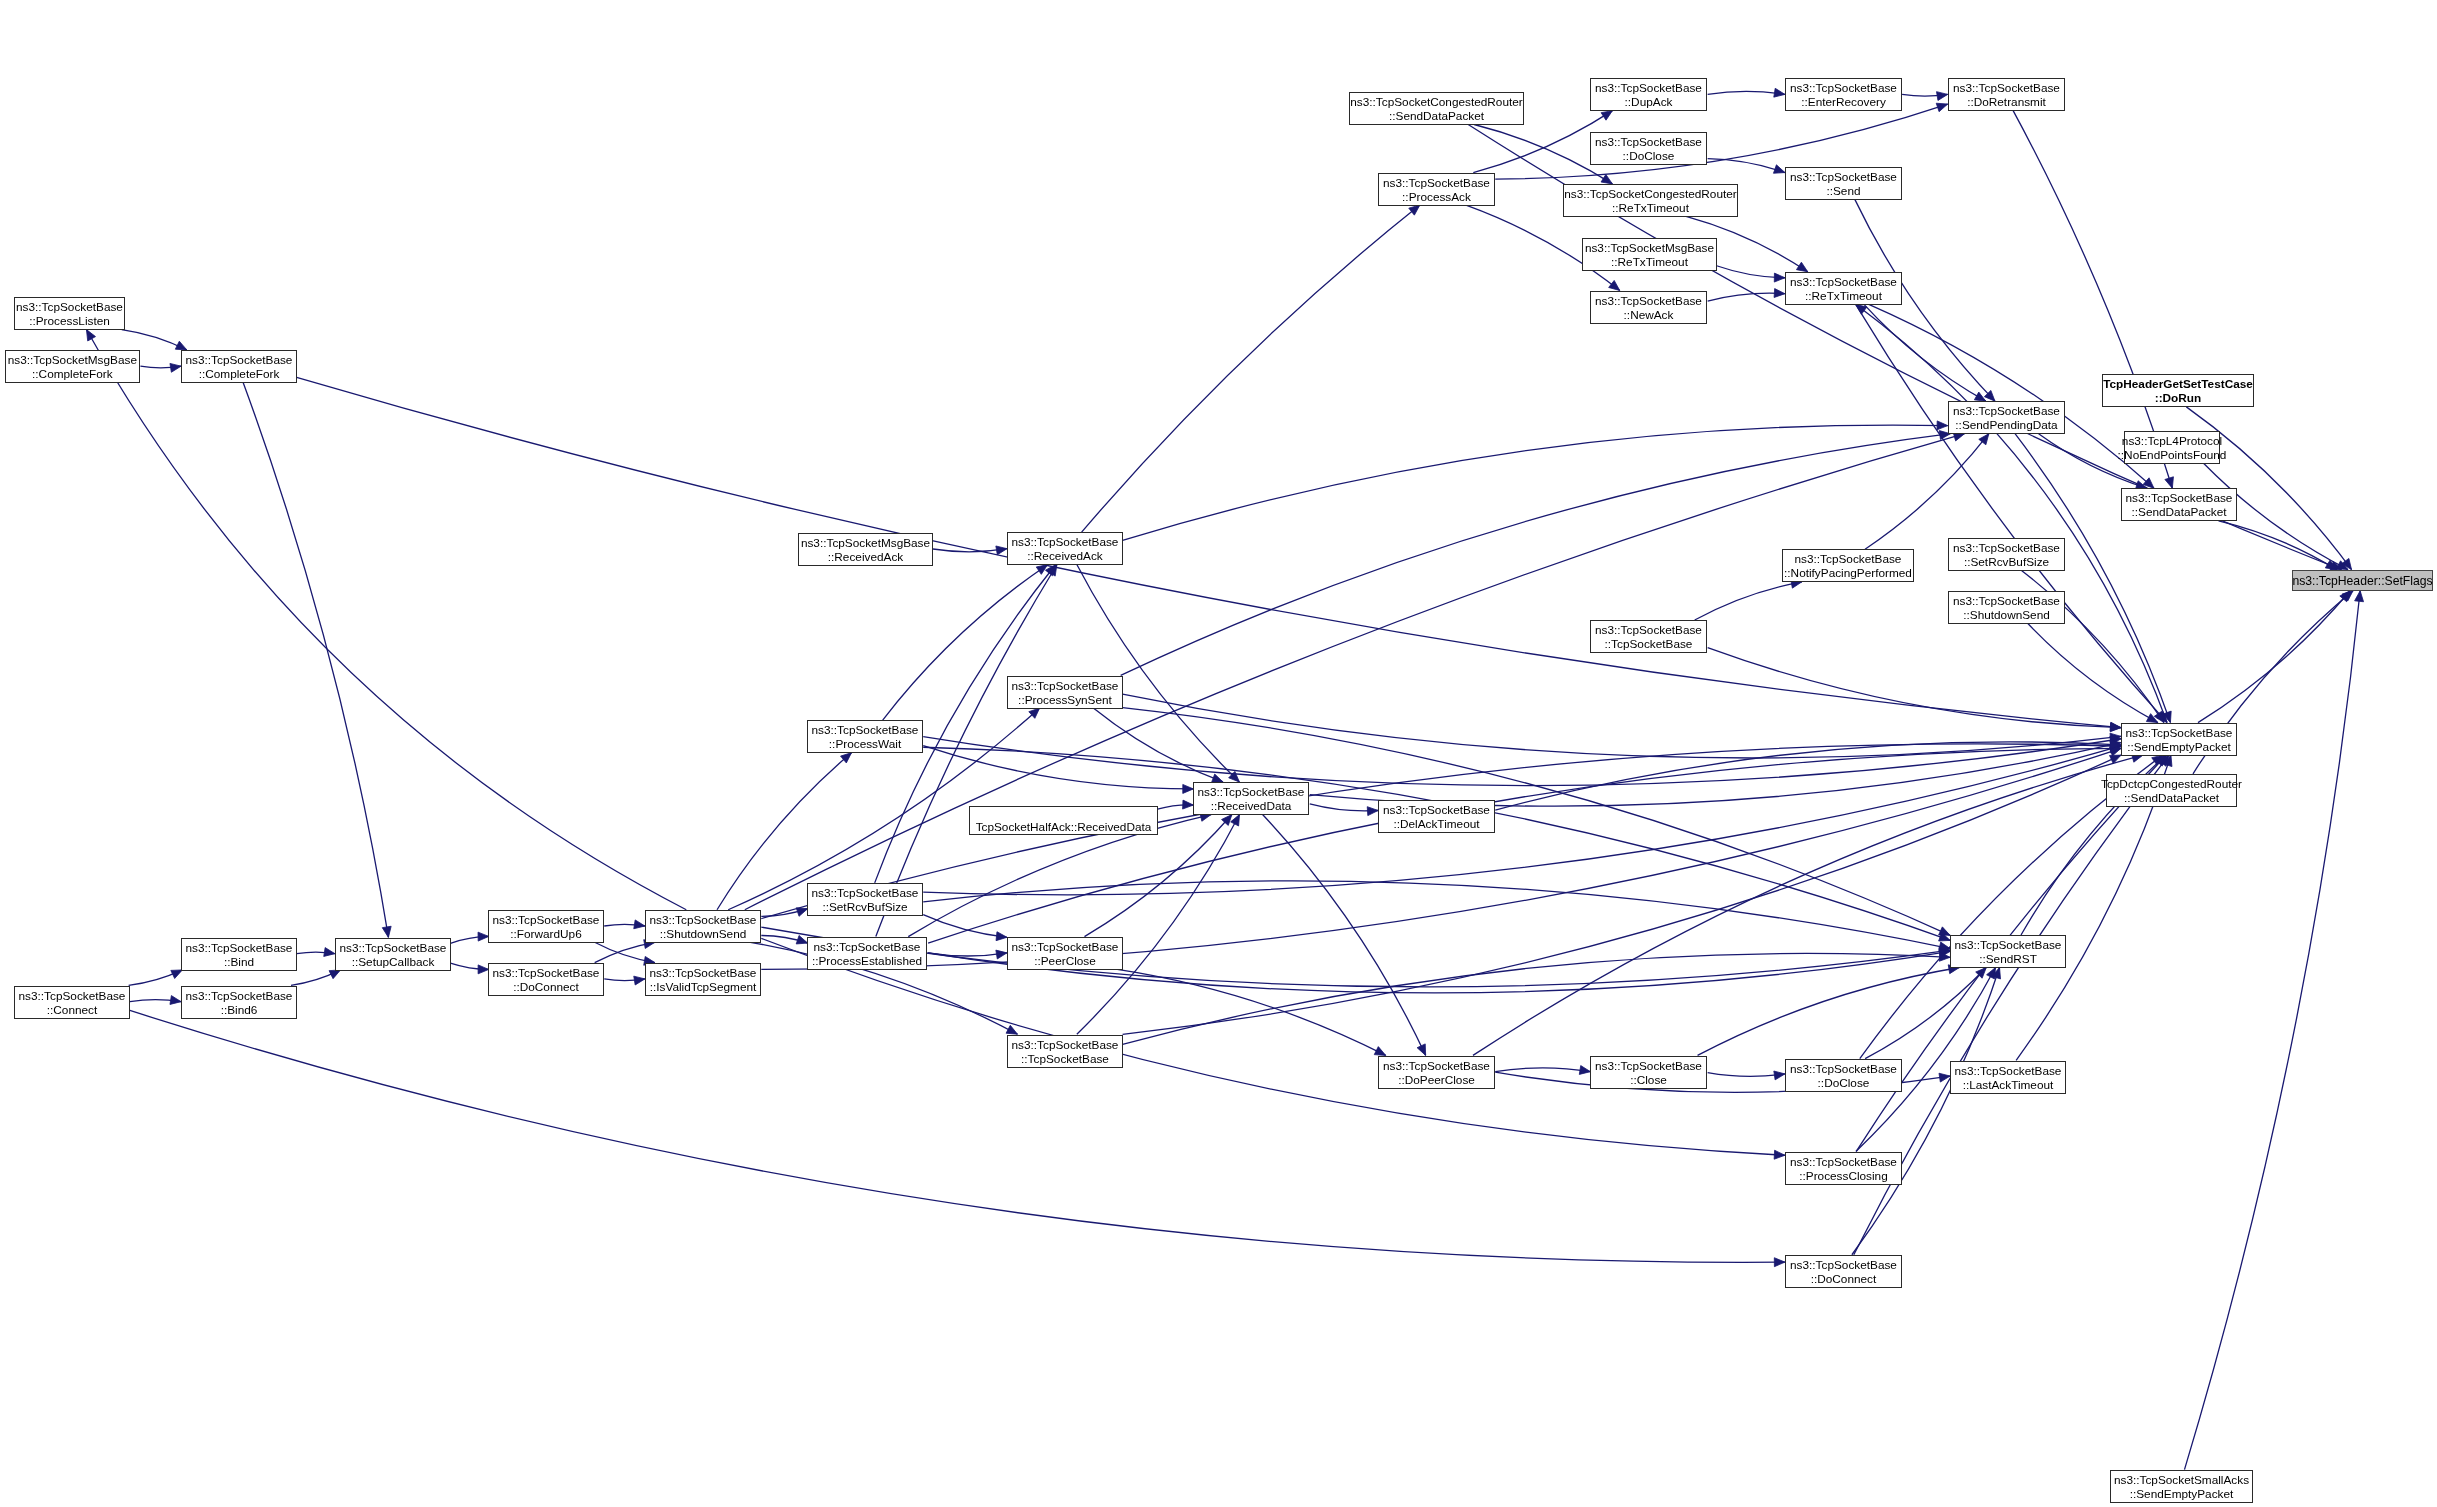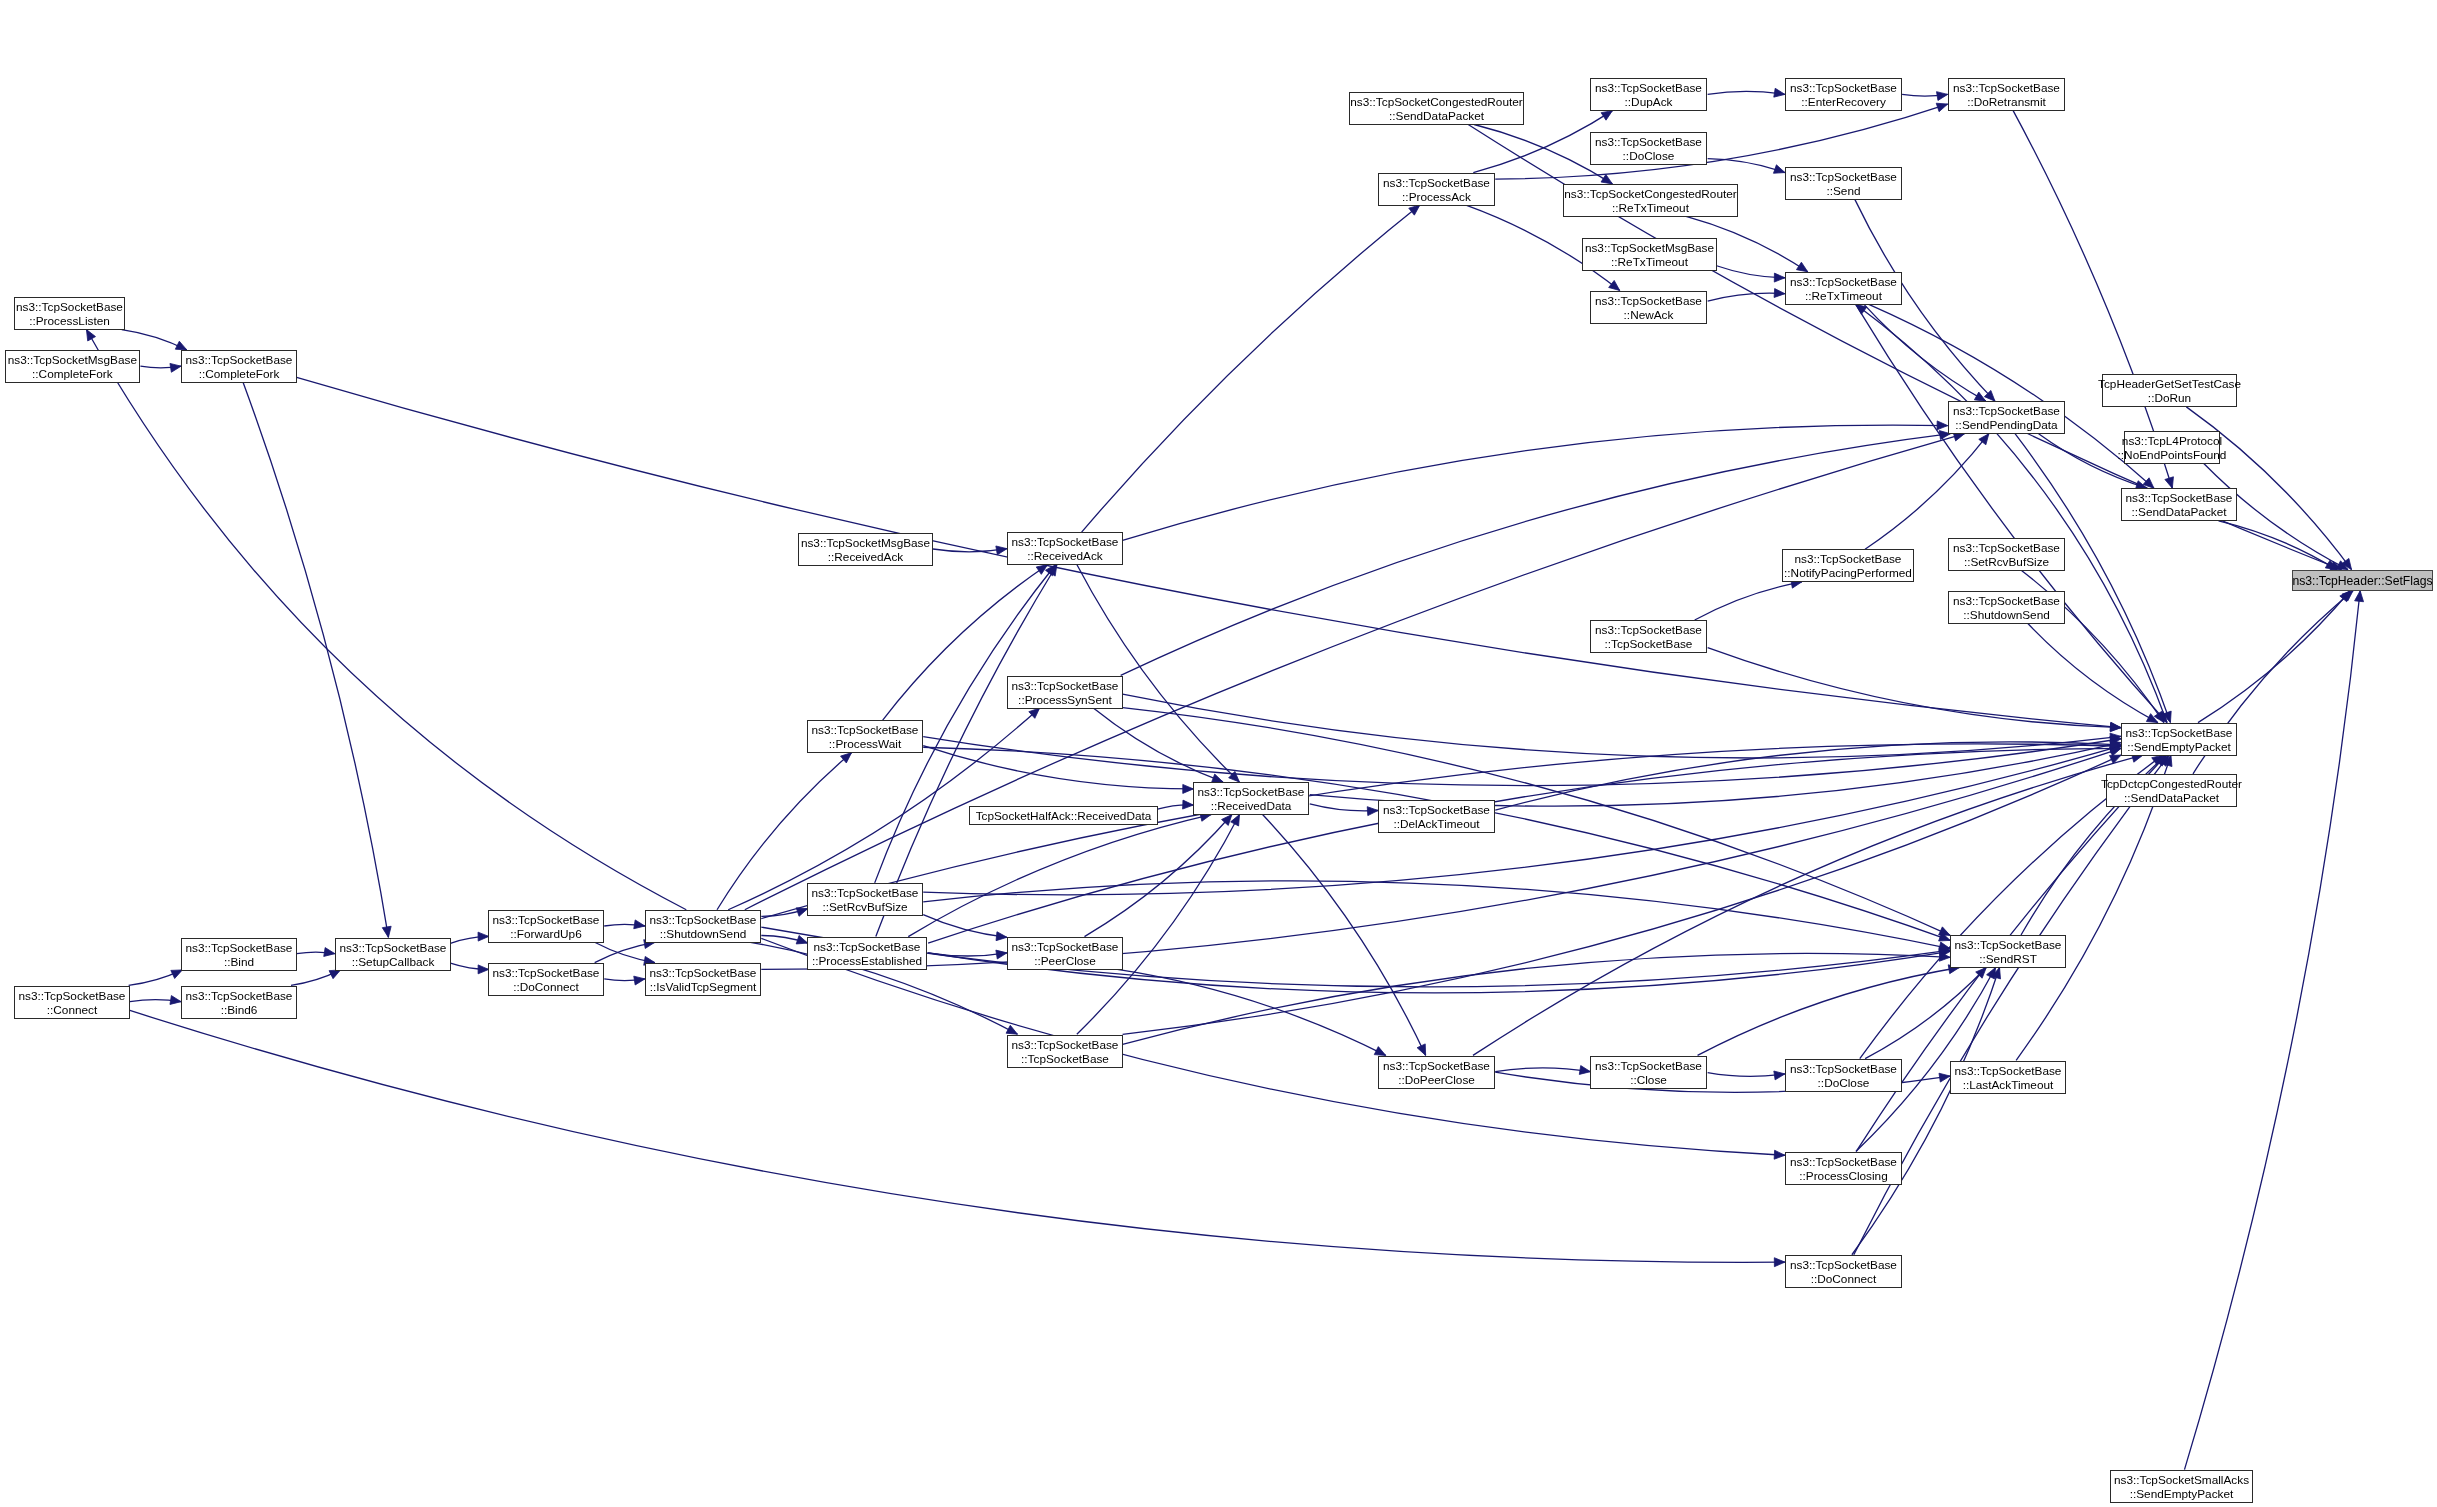--- a/index.html
+++ b/index.html
@@ -2,21 +2,21 @@
 <html style="font-size:13px"><head>
 <meta charset="utf-8">
 <style>
   html,body{margin:0;padding:0;background:#ffffff;}
   body{width:2438px;height:1507px;position:relative;overflow:hidden;font-family:"Liberation Sans",sans-serif;}
   #edges{position:absolute;left:0;top:0;width:2438px;height:1507px;}
   .node{position:absolute;box-sizing:border-box;border:1.6px solid #2a2a2a;background:#fff;
         font-size:11.8px;line-height:14px;color:#000;text-align:center;display:flex;flex-direction:column;
         justify-content:center;align-items:center;height:33px;white-space:nowrap;cursor:pointer;}
   .node.root{background:#bfbfbf;border-color:#444;height:21px;font-size:12.2px;}
-  .node.single{height:19px;}
+  .node.single{height:29px;justify-content:flex-end;}
   .edge{fill:none;stroke:#191970;stroke-width:1.6;}
   .arrow{fill:#191970;stroke:#191970;}
 </style>
 </head>
 <body>
 
 <svg id="edges" xmlns="http://www.w3.org/2000/svg" viewBox="0 0 2995 1852" width="2438" height="1507">
     <path d="M149,405 Q191,411.1 229,430" class="edge"></path>
     <polygon points="229,430 214.91091804108265,429.1352633031319 219.80952183614733,419.28621863580616" class="arrow"></polygon>
     <path d="M172,450 Q197,454 222,450" class="edge"></path>
@@ -391,21 +391,21 @@
     <span>::ShutdownSend</span>
   </div>
 <div class="node" id="n-sendrst" style="left:1950px;top:935px;width:116px;">
     <span>ns3::TcpSocketBase</span>
     <span>::SendRST</span>
   </div>
 <div class="node" id="n-lastacktimeout" style="left:1950px;top:1061px;width:116px;">
     <span>ns3::TcpSocketBase</span>
     <span>::LastAckTimeout</span>
   </div>
-<div class="node" id="n-testcase_dorun" style="left:2102px;top:374px;width:135px;">
+<div class="node" id="n-testcase_dorun" style="left:2102px;top:374px;width:152px;font-weight:bold;">
     <span>TcpHeaderGetSetTestCase</span>
     <span>::DoRun</span>
   </div>
 <div class="node" id="n-noendpointsfound" style="left:2124px;top:431px;width:96px;">
     <span>ns3::TcpL4Protocol</span>
     <span>::NoEndPointsFound</span>
   </div>
 <div class="node" id="n-senddatapacket" style="left:2121px;top:488px;width:116px;">
     <span>ns3::TcpSocketBase</span>
     <span>::SendDataPacket</span>

